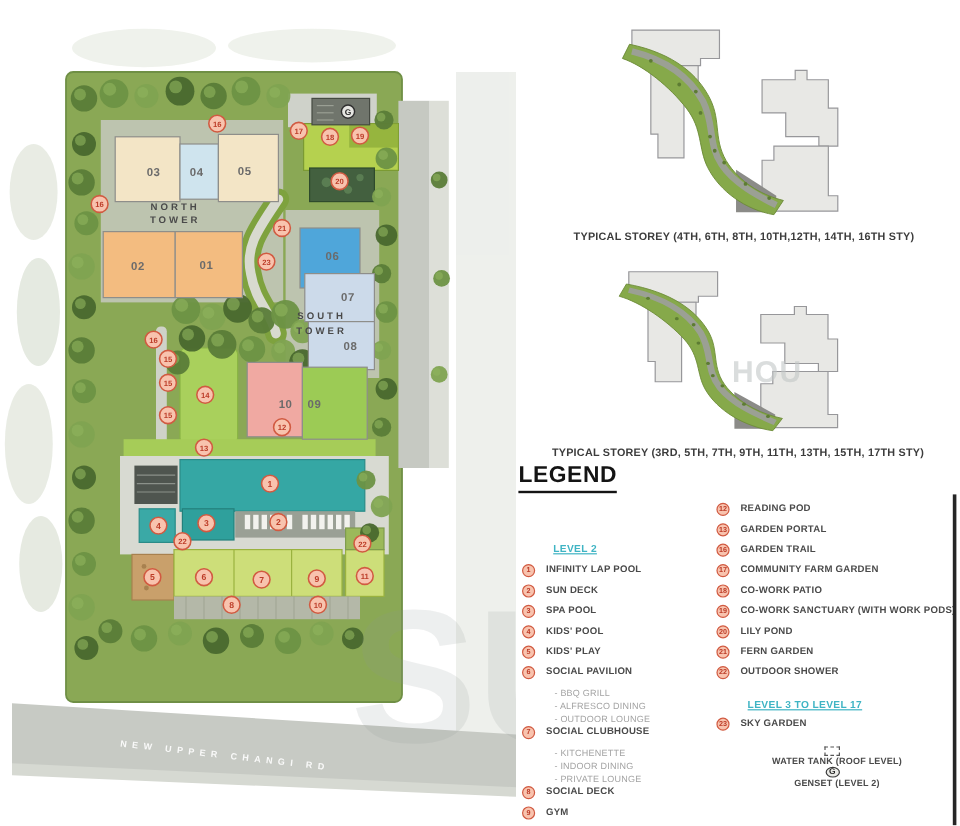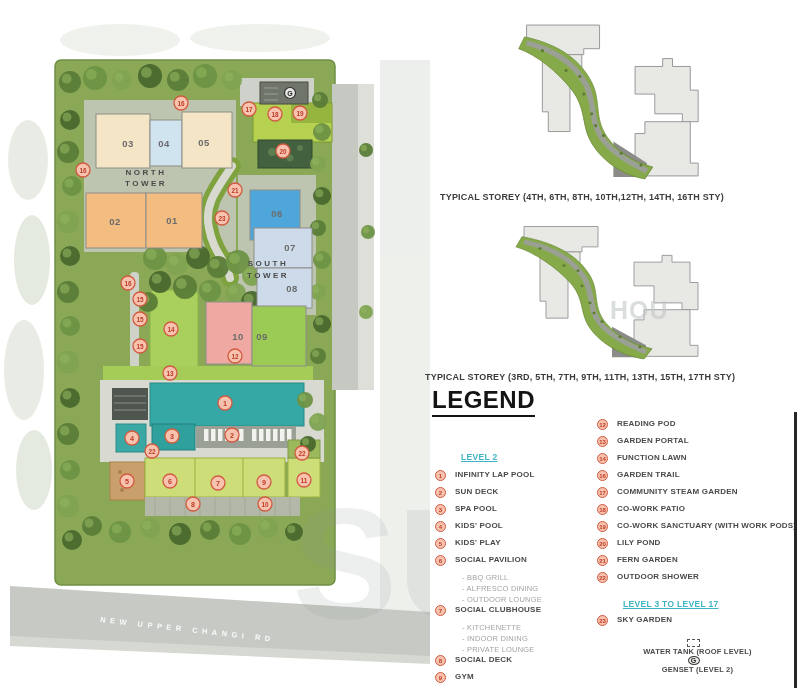--- a/index.html
+++ b/index.html
@@ -1,25 +1,25 @@
 <!DOCTYPE html>
 <html style="--mf: #f8c3ae; --ms: #d15a41; --mn: #bc3c28; --hdr: #3fb4c4;"><head>
 <meta charset="utf-8">
 <style>
   html,body{margin:0;padding:0;background:#ffffff;}
   .canvas{position:relative;width:800px;height:688px;background:#ffffff;overflow:hidden;
           font-family:"Liberation Sans",sans-serif;}
   .plan-svg{position:absolute;left:0;top:0;}
   .storey-svg{position:absolute;}
-  .storey-caption{position:absolute;font-size:9px;color:#3c3c3c;text-align:left;
+  .storey-caption{position:absolute;font-size:9px;color:#3c3c3c;text-align:center;
                   letter-spacing:0.2px;font-weight:bold;}
   .watermark-right{position:absolute;left:610px;top:296px;font-size:25px;font-weight:bold;
                    color:#c3c7c7;opacity:.6;letter-spacing:1px;}
   .legend{position:absolute;left:432px;top:386px;width:366px;}
-  .legend-title{display:inline-block;font-size:24px;font-weight:bold;color:#141414;
+  .legend-title{display:inline-block;font-size:19px;font-weight:bold;color:#141414;
                 letter-spacing:.5px;border-bottom:2px solid #141414;padding-bottom:1px;text-align:right;}
   .legend-col{position:absolute;}
   .col-left{left:435px;top:414px;width:162px;margin-top:36px;}
   .col-right{left:597px;top:419px;width:201px;}
   .sec-header{font-size:8.5px;font-weight:bold;color:var(--hdr,#3fb4c4);text-decoration:underline;
               margin-left:26px;height:20px;line-height:14px;letter-spacing:.3px;}
   .sec-header.lvl3{margin-top:8px;height:18px;}
   .l-row{display:flex;height:17px;}
   .l-num{flex:0 0 11px;width:11px;height:11px;border-radius:50%;margin-right:9px;
          background:var(--mf,#f8c3ae);border:1.4px solid var(--ms,#d15a41);
@@ -514,30 +514,26 @@
   <div class="legend-col col-right" id="legend-col-right">
       <div class="l-row">
         <span class="l-num">12</span>
         <span class="l-text">READING POD</span>
       </div>
       <div class="l-row">
         <span class="l-num">13</span>
         <span class="l-text">GARDEN PORTAL</span>
       </div>
       <div class="l-row">
-        <span class="l-num">14</span>
-        <span class="l-text">FUNCTION LAWN</span>
-      </div>
-      <div class="l-row">
         <span class="l-num">16</span>
         <span class="l-text">GARDEN TRAIL</span>
       </div>
       <div class="l-row">
         <span class="l-num">17</span>
-        <span class="l-text">COMMUNITY STEAM GARDEN</span>
+        <span class="l-text">COMMUNITY FARM GARDEN</span>
       </div>
       <div class="l-row">
         <span class="l-num">18</span>
         <span class="l-text">CO-WORK PATIO</span>
       </div>
       <div class="l-row">
         <span class="l-num">19</span>
         <span class="l-text">CO-WORK SANCTUARY (WITH WORK PODS)</span>
       </div>
       <div class="l-row">

